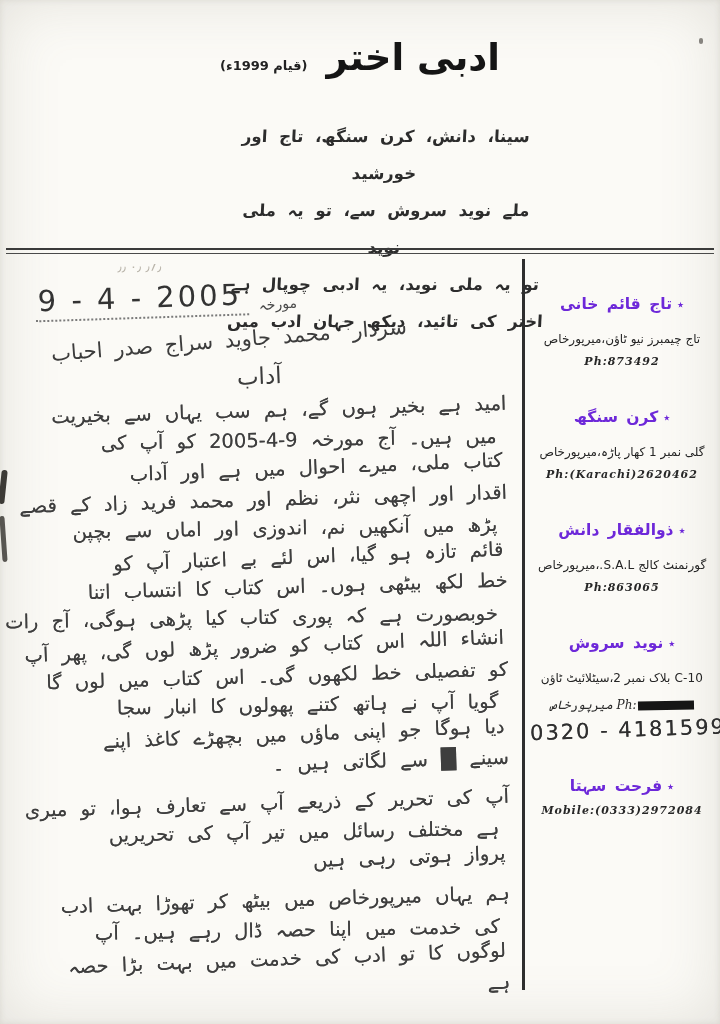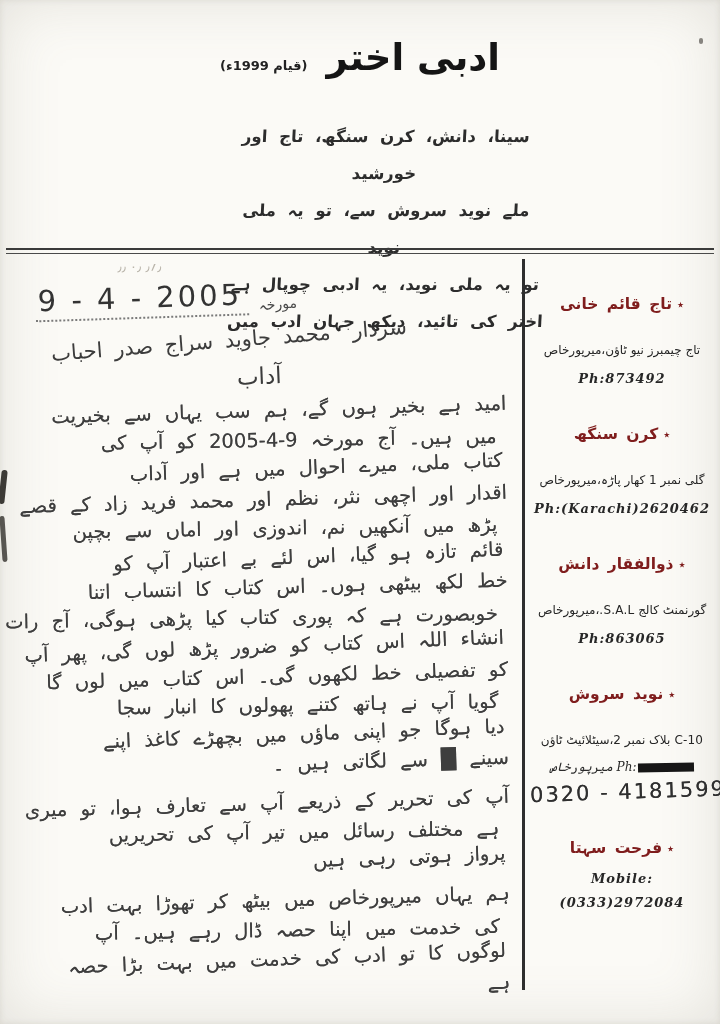--- a/index.html
+++ b/index.html
@@ -39,27 +39,27 @@
     height:38px;line-height:36px;letter-spacing:2px;}
   .para{margin-bottom:9px;}
   .hw-line{font-size:19.5px;line-height:29.5px;letter-spacing:.4px;word-spacing:7px;
     white-space:nowrap;color:#3e3e3e;text-shadow:0 0 .5px #6a6a6a;}
   .para .hw-line:nth-child(3n+1){transform:rotate(-1.3deg);padding-right:4px;}
   .para .hw-line:nth-child(3n+2){transform:rotate(-.6deg);padding-right:14px;}
   .para .hw-line:nth-child(3n){transform:rotate(-1.8deg);padding-right:8px;}
   
   .contacts{position:absolute;top:292px;left:530px;width:184px;direction:rtl;text-align:center;}
   .contact{margin-bottom:31px;}
-  .line-name{font-size:15.5px;font-weight:bold;color:#7f1d1d;line-height:24px;
+  .line-name{font-size:15.5px;font-weight:bold;color:#6d28d9;line-height:24px;
     letter-spacing:.5px;word-spacing:3px;}
   .line-name .star{font-size:13px;margin-left:5px;}
-  .line-address{font-size:12px;color:#252525;line-height:22px;margin-top:22px;
+  .line-address{font-size:12px;color:#252525;line-height:22px;margin-top:11px;
     letter-spacing:.2px;}
   .line-phone{direction:ltr;font-family:"DejaVu Serif",serif;font-style:italic;
-    font-weight:bold;font-size:13px;color:#272727;line-height:24px;margin-top:6px;
+    font-weight:bold;font-size:11px;color:#272727;line-height:24px;
     letter-spacing:1px;}
   .line-phone-struck{direction:ltr;font-family:"DejaVu Serif",serif;font-style:italic;
     font-weight:normal;font-size:12px;color:#2b2b2b;line-height:20px;margin-top:6px;}
   .redaction{display:inline-block;width:56px;height:9px;background:#161616;
     vertical-align:middle;margin-left:2px;transform:rotate(-1deg);}
   .line-phone-handwritten{direction:ltr;font-size:21px;color:#2f2f2f;line-height:26px;
     margin-top:2px;letter-spacing:2px;transform:rotate(-2deg);
     text-shadow:0 0 .5px #555;white-space:nowrap;}
   
   .artifact{position:absolute;background:#3d3b36;}

